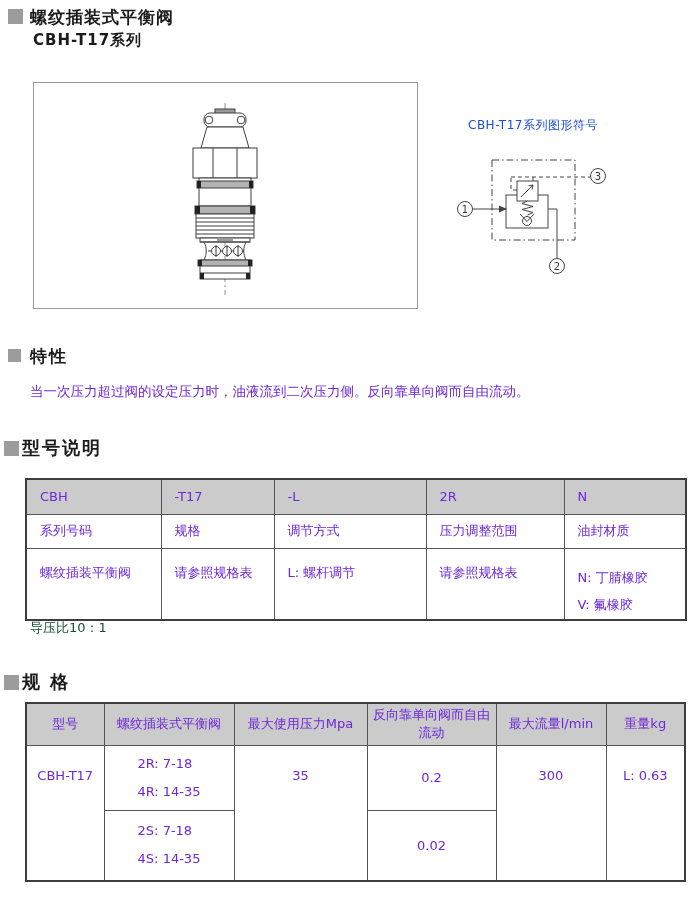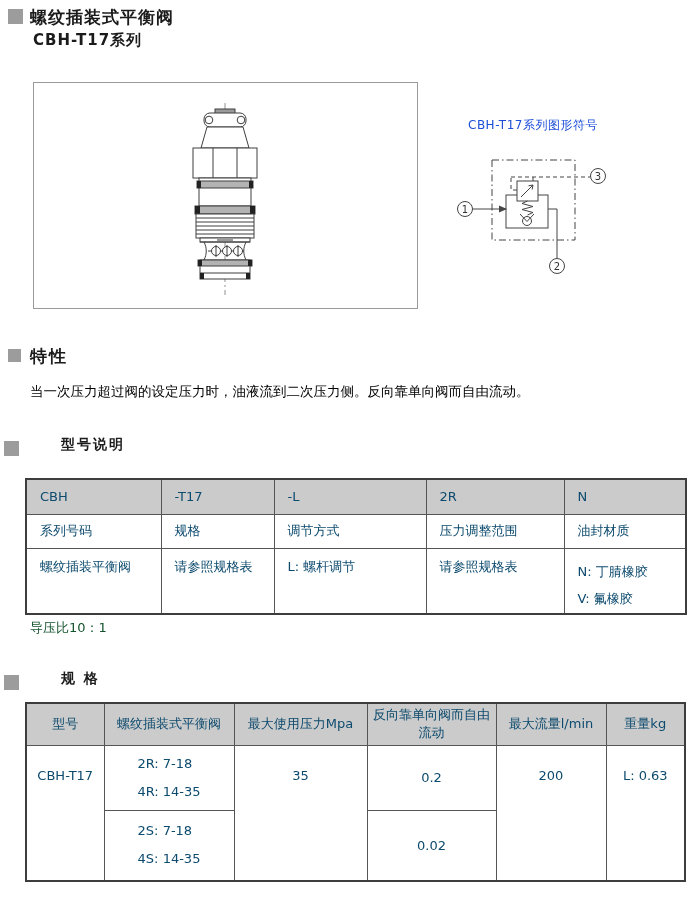--- a/index.html
+++ b/index.html
@@ -6,30 +6,30 @@
   .page{position:relative;width:700px;height:903px;background:#ffffff;overflow:hidden;
         font-family:"DejaVu Sans","Liberation Sans",sans-serif;color:#1b1b1b;}
   .abs{position:absolute;}
   .bullet{position:absolute;width:15px;height:15px;background:#9c9c9c;}
   .bullet.sm{width:13px;height:13px;}
   .title1{left:30px;top:6px;font-size:17px;font-weight:bold;letter-spacing:1px;}
   .title2{left:33px;top:31px;font-size:15px;font-weight:bold;letter-spacing:1px;}
   .draw-box{left:33px;top:82px;width:383px;height:225px;border:1px solid #9a9a9a;}
   .sym-label{left:468px;top:117px;font-size:12px;color:#1d4ed8;letter-spacing:0.5px;}
   .feat-head{left:30px;top:345px;font-size:17px;font-weight:bold;letter-spacing:2px;}
-  .feat-text{left:30px;top:383px;font-size:13.5px;color:#000000;}
-  .sec-head{font-size:14px;font-weight:bold;letter-spacing:2px;margin-left:39px;}
-  table{border-collapse:collapse;table-layout:fixed;font-size:13px;color:#0c4a6e;}
+  .feat-text{left:30px;top:383px;font-size:13.5px;color:#6d28d9;}
+  .sec-head{font-size:18px;font-weight:bold;letter-spacing:2px;}
+  table{border-collapse:collapse;table-layout:fixed;font-size:13px;color:#6d28d9;}
   table.model{position:absolute;left:25px;top:478px;width:660px;border:2px solid #3d3d3d;}
   table.spec{position:absolute;left:25px;top:702px;width:659px;border:2px solid #3d3d3d;}
   td{border:1px solid #555;overflow:hidden;}
   td.hdr{background:#cbcbcb;}
   table.model td{text-align:left;padding-left:13px;}
   table.spec td{text-align:center;padding:0;}
-  .valtop{vertical-align:top;padding-top:9px;}
+  .valtop{vertical-align:top;padding-top:15px;}
   .twoline{line-height:27px;}
   .span-mid{height:60px;display:flex;align-items:center;justify-content:center;}
   .lblock{display:inline-block;text-align:left;line-height:28px;}
   .note{left:30px;top:619px;font-size:13px;color:#14532d;}
   svg{display:block;}
 </style>
 </head>
 <body>
 
 <div class="page">
@@ -206,21 +206,21 @@
         <span class="lblock">
           <div>2R: 7-18</div>
           <div>4R: 14-35</div>
         </span>
       </td>
       <td rowspan="2" style="vertical-align:top">
         <div class="span-mid">35</div>
       </td>
       <td>0.2</td>
       <td rowspan="2" style="vertical-align:top">
-        <div class="span-mid">200</div>
+        <div class="span-mid">300</div>
       </td>
       <td rowspan="2" style="vertical-align:top">
         <div class="span-mid">L: 0.63</div>
       </td>
     </tr>
     <tr style="height:71px">
       <td>
         <span class="lblock">
           <div>2S: 7-18</div>
           <div>4S: 14-35</div>

